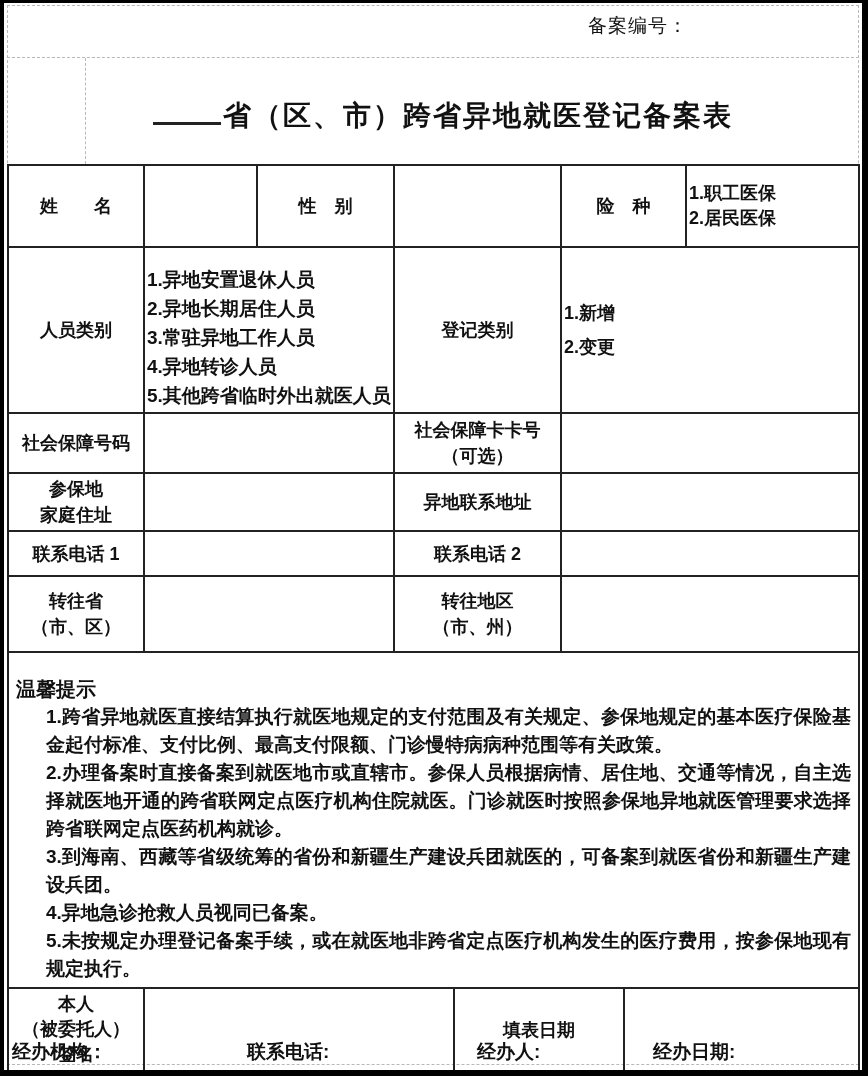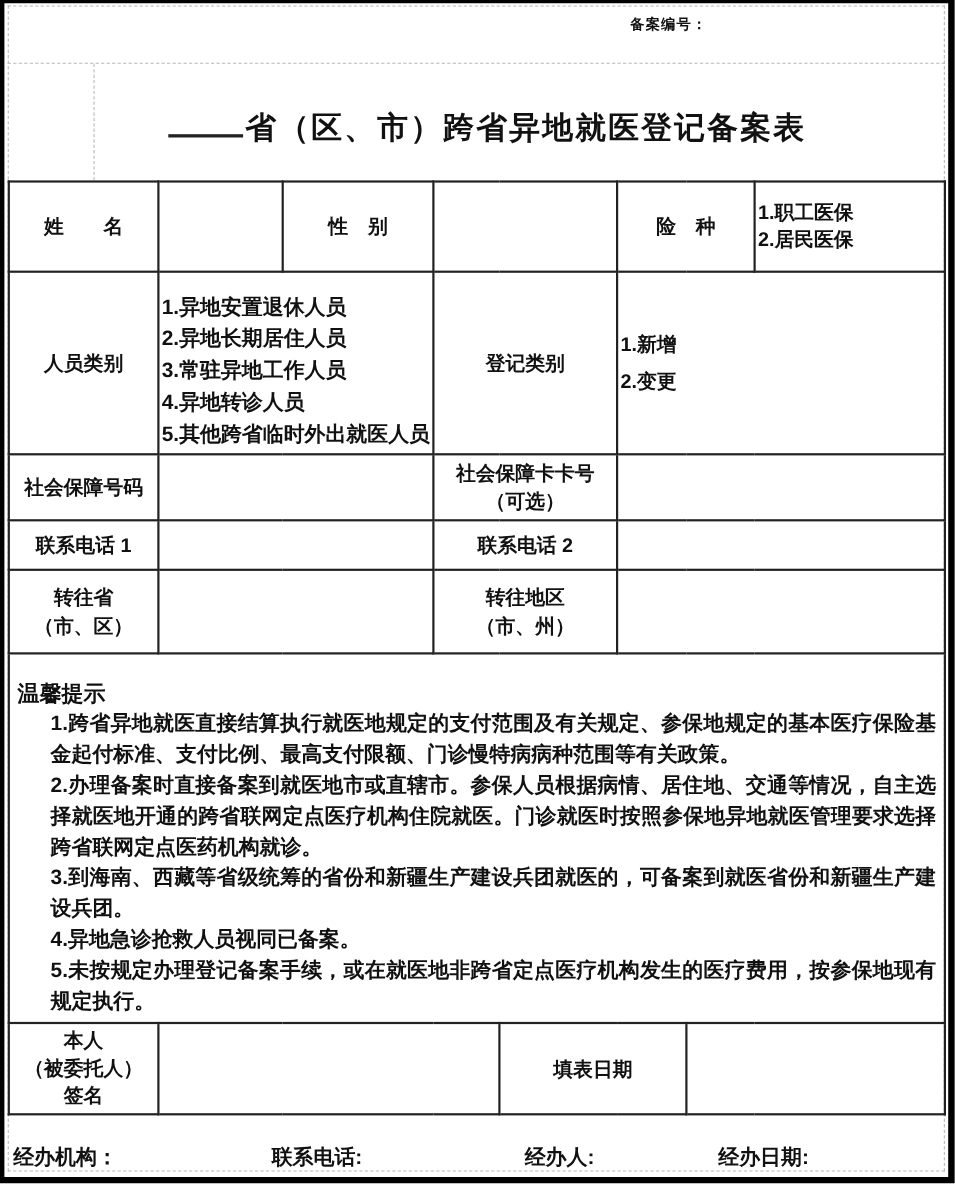--- a/index.html
+++ b/index.html
@@ -31,23 +31,23 @@
   }
   .dashed-vline {
     position: absolute;
     left: 81px; top: 55px;
     width: 0; height: 106px;
     border-left: 1px dashed #b8b8b8;
   }
 
   .filing-no {
     position: absolute;
-    left: 569px; top: 10px;
-    font-size: 13px;
-    font-weight: 700;
+    left: 584px; top: 10px;
+    font-size: 19px;
+    font-weight: 400;
     letter-spacing: 1px;
     white-space: nowrap;
   }
 
   .title {
     position: absolute;
     left: 0; top: 92px;
     width: 100%;
     text-align: center;
     font-size: 28px;
@@ -180,20 +180,31 @@
       <td colspan="2"></td>
       <td colspan="2">
         <div class="two-line">
           <div>社会保障卡卡号</div>
           <div>（可选）</div>
         </div>
       </td>
       <td colspan="3"></td>
     </tr>
 
+    <tr style="height:57px">
+      <td>
+        <div class="two-line">
+          <div>参保地</div>
+          <div>家庭住址</div>
+        </div>
+      </td>
+      <td colspan="2"></td>
+      <td colspan="2">异地联系地址</td>
+      <td colspan="3"></td>
+    </tr>
 
     <tr style="height:45px">
       <td>联系电话 1</td>
       <td colspan="2"></td>
       <td colspan="2">联系电话 2</td>
       <td colspan="3"></td>
     </tr>
 
     <tr style="height:76px">
       <td>

